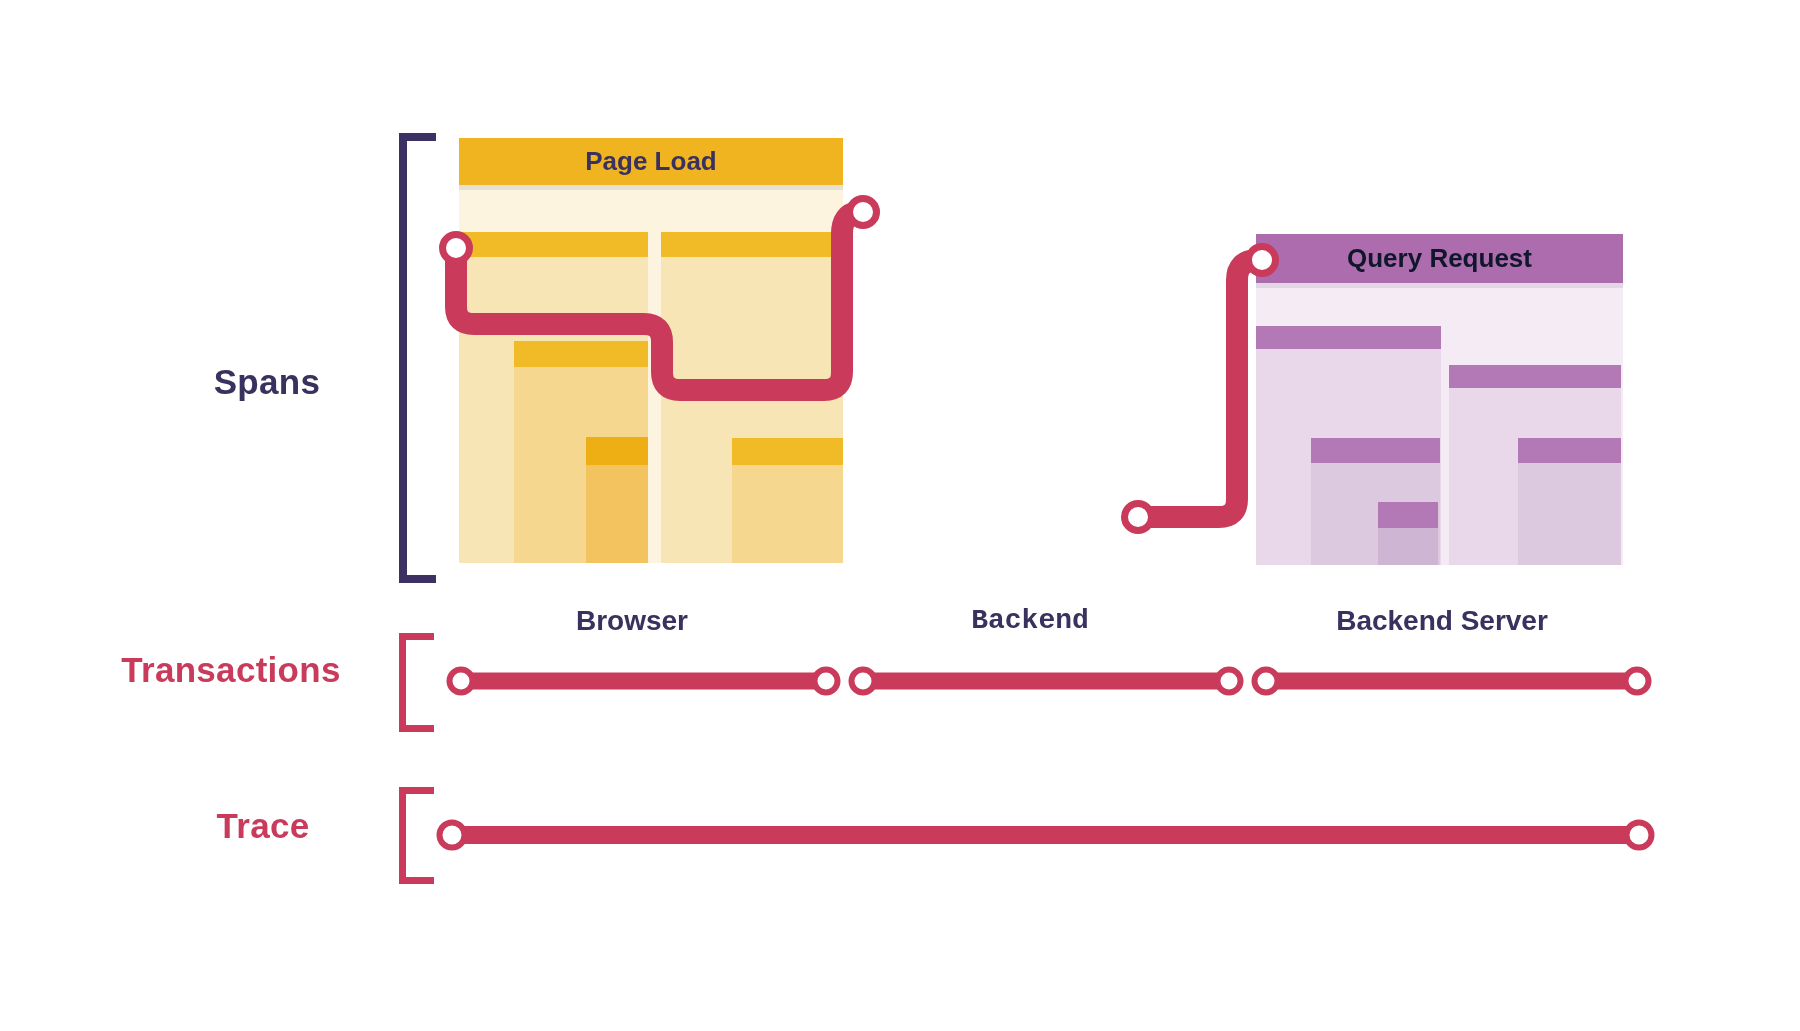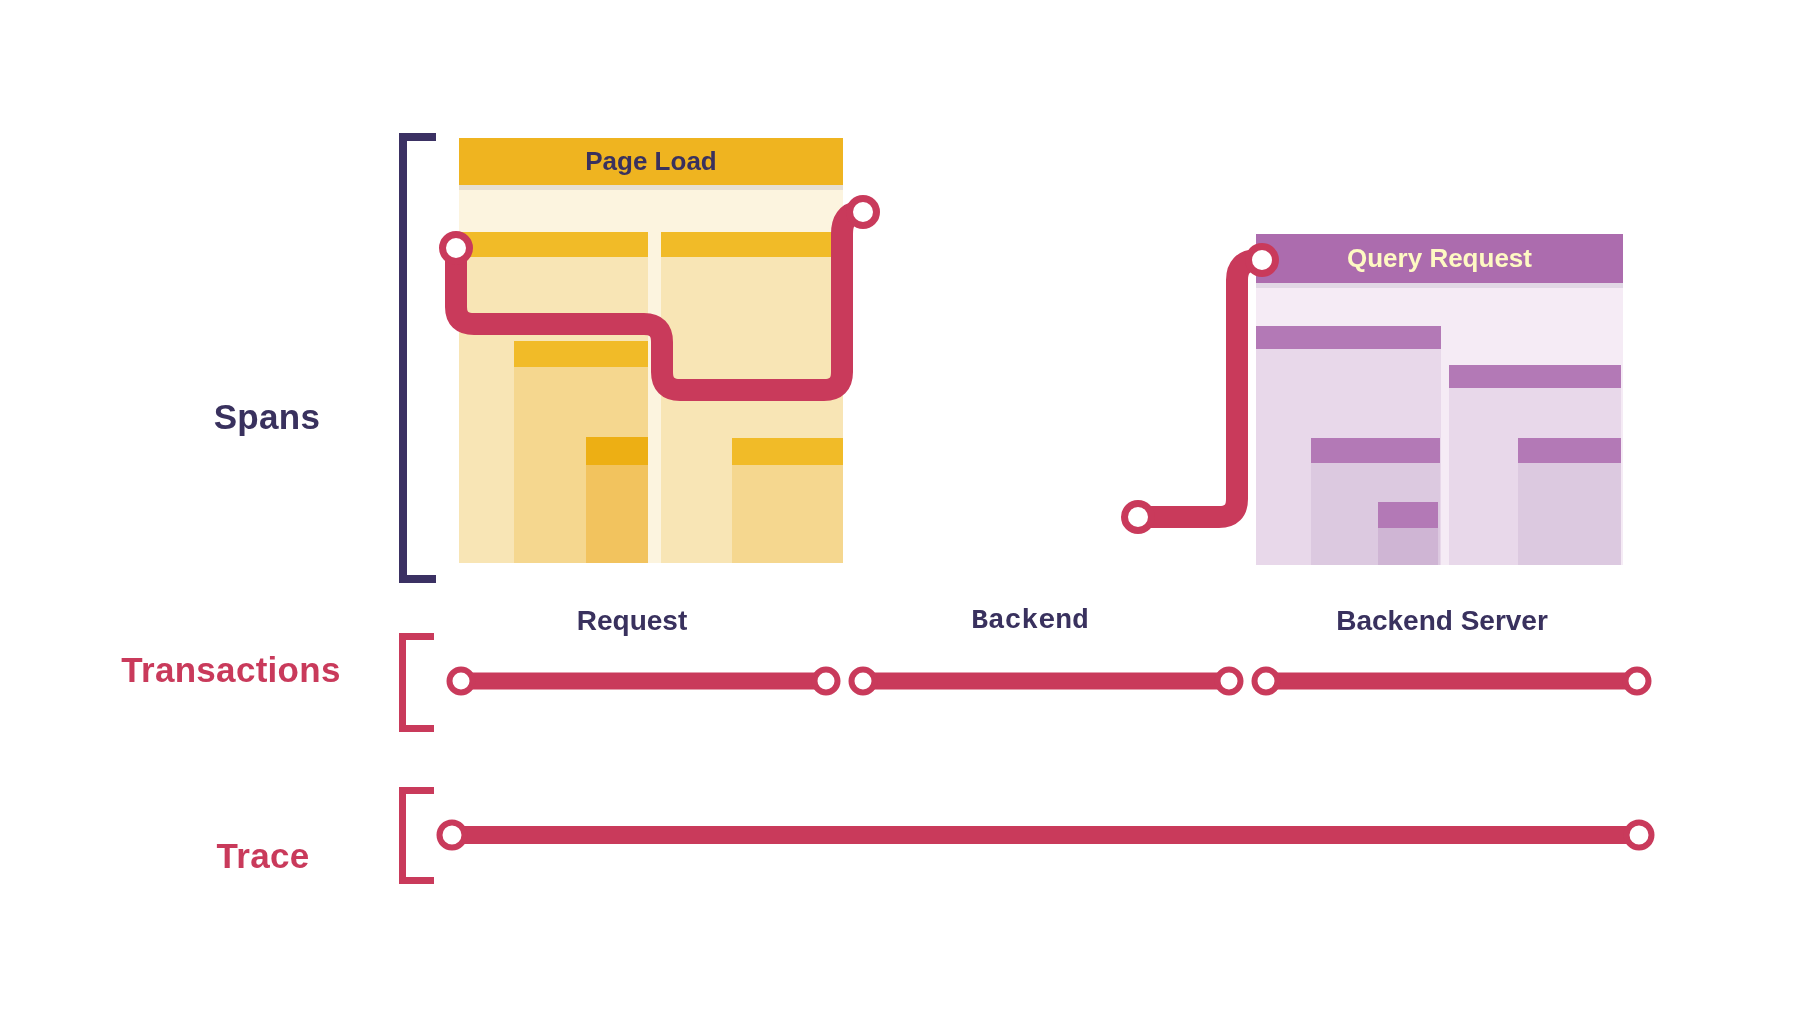--- a/index.html
+++ b/index.html
@@ -27,21 +27,21 @@
   html,body{margin:0;padding:0;background:#ffffff;}
   .canvas{
     position:relative;width:1800px;height:1031px;background:#ffffff;
     font-family:"Liberation Sans", sans-serif;overflow:hidden;
   }
   
   .side-label{
     position:absolute;font-weight:bold;font-size:35px;text-align:center;
     letter-spacing:0.3px;
   }
-  .side-label.navy{color:var(--text-navy);margin-top:35px;}
+  .side-label.navy{color:var(--text-navy);}
   .side-label.red{color:var(--accent-red);}
   
   .bracket{position:absolute;border-style:solid;border-right:none;background:transparent;}
   .bracket.navy{border-color:var(--navy);border-width:8px 0 8px 8px;}
   .bracket.red{border-color:var(--accent-red);border-width:7px 0 7px 7px;}
   
   .panel{position:absolute;}
   .phead{
     position:absolute;left:0;right:0;top:0;
     display:flex;align-items:center;justify-content:center;
@@ -70,21 +70,21 @@
   .node.big{stroke-width:7px;}
   .node.small{stroke-width:6px;}
 </style>
 </head>
 <body>
 
 <div class="canvas">
 
   <div class="side-label navy" style="left:97px;top:362px;width:340px;">Spans</div>
   <div class="side-label red" style="left:61px;top:650px;width:340px;">Transactions</div>
-  <div class="side-label red" style="left:93px;top:836px;width:340px;">Trace</div>
+  <div class="side-label red" style="left:93px;top:806px;width:340px;">Trace</div>
 
   <div class="bracket navy" style="left:399px;top:133px;width:29px;height:434px;"></div>
   <div class="bracket red" style="left:399px;top:633px;width:28px;height:85px;"></div>
   <div class="bracket red" style="left:399px;top:787px;width:28px;height:83px;"></div>
 
   <div class="panel" style="left:459px;top:138px;width:384px;height:425px;">
     <div class="phead" style="height:47px;background:var(--gold);color:var(--text-navy);">
       <span>Page Load</span>
     </div>
     <div class="pbody" style="top:47px;background:var(--gold-body);"></div>
@@ -110,21 +110,21 @@
     </div>
 
     <div class="sb" style="left:273px;top:300px;width:111px;height:125px;">
       <div class="sh" style="height:27px;background:var(--gold-child-header);"></div>
       <div class="sbody dots-gold" style="background:var(--gold-grandchild-body);"></div>
     </div>
   </div>
 
 
   <div class="panel" style="left:1256px;top:234px;width:367px;height:331px;">
-    <div class="phead" style="height:49px;background:var(--orchid);color:#fef9c3;">
+    <div class="phead" style="height:49px;background:var(--orchid);color:#0f172a;">
       <span>Query Request</span>
     </div>
     <div class="pbody" style="top:49px;background:var(--orchid-body);"></div>
 
     <div class="sb" style="left:0;top:92px;width:185px;height:239px;">
       <div class="sh" style="height:23px;background:var(--orchid-child-header);"></div>
       <div class="sbody dots-orchid" style="background:var(--orchid-child-body);"></div>
     </div>
 
     <div class="sb" style="left:193px;top:131px;width:172px;height:200px;">
@@ -141,21 +141,21 @@
       <div class="sh" style="height:25px;background:var(--orchid-child-header);"></div>
       <div class="sbody dots-orchid" style="background:var(--orchid-grandchild-body);"></div>
     </div>
 
     <div class="sb" style="left:122px;top:268px;width:60px;height:63px;">
       <div class="sh" style="height:26px;background:var(--orchid-child-header);"></div>
       <div class="sbody dots-orchid" style="background:var(--orchid-ggchild-body);"></div>
     </div>
   </div>
 
-  <div class="service-label" style="left:482px;">Request</div>
+  <div class="service-label" style="left:482px;">Browser</div>
   <div class="service-label" style="left:880px;font-family:Liberation Mono, monospace;">Backend</div>
   <div class="service-label" style="left:1292px;">Backend Server</div>
 
   <svg class="overlay" width="1800" height="1031" viewBox="0 0 1800 1031">
 
     <path class="flow-path" d="M456,250 L456,307 Q456,324 474,324 L644,324 Q662,324 662,342 L662,372 Q662,390 680,390 L824,390 Q842,390 842,372 L842,234 Q842,214 858,212"></path>
 
     <path class="flow-path" d="M1141,517 L1219,517 Q1237,517 1237,499 L1237,280 Q1237,261 1256,260 L1260,260"></path>
 
     <line class="tline" x1="461" y1="681" x2="826" y2="681"></line>

